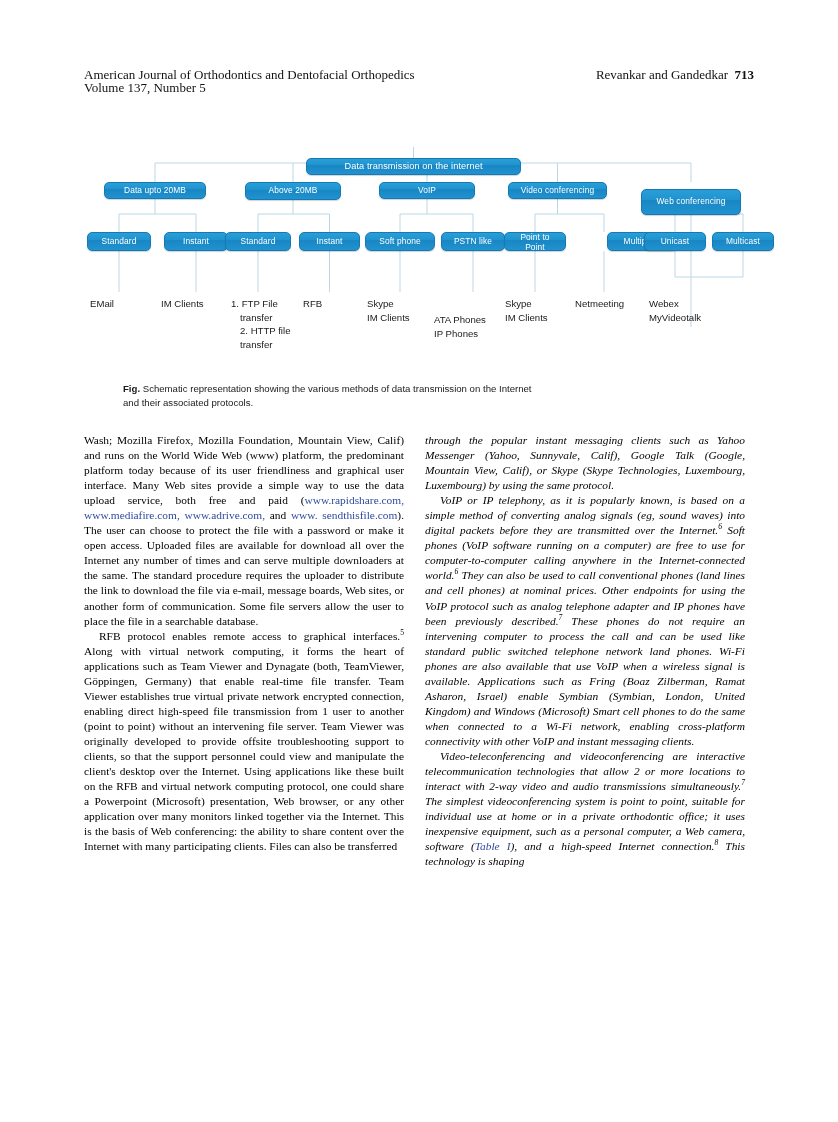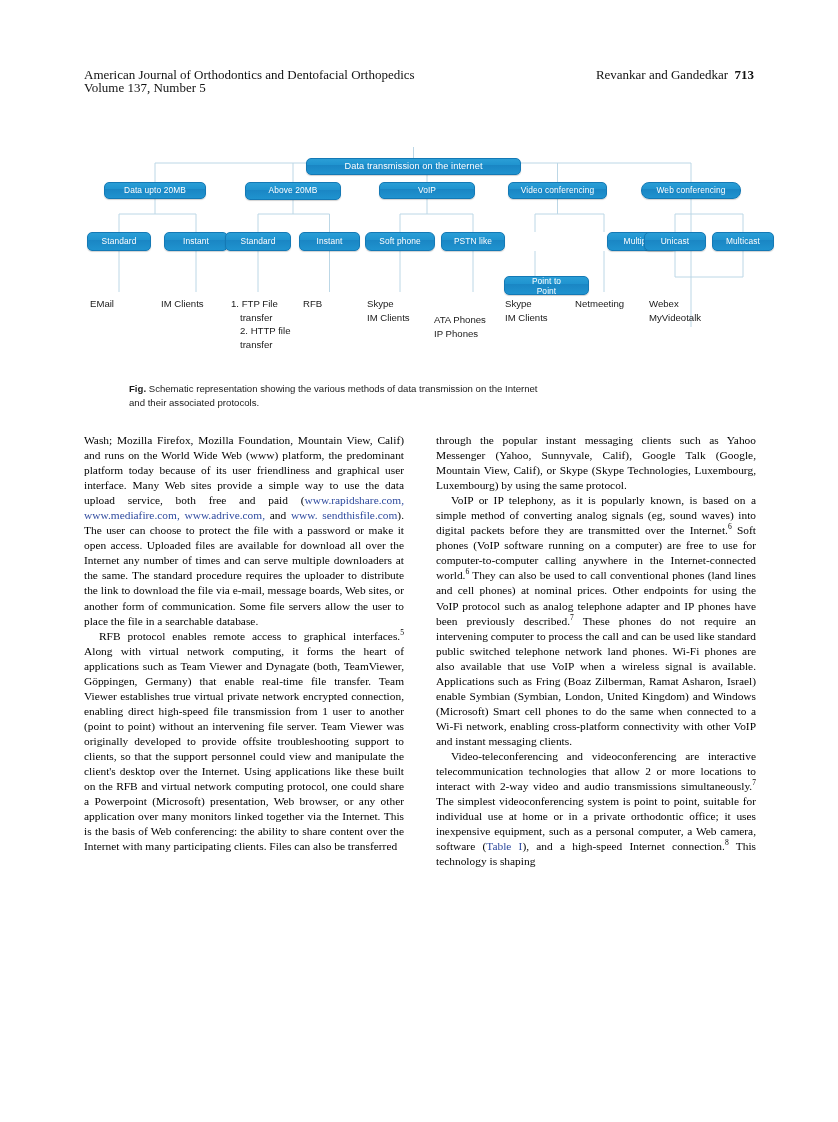--- a/index.html
+++ b/index.html
@@ -98,21 +98,21 @@
     white-space: pre-line;
     z-index: 3;
   }
   .leaf.num {
     text-indent: -9px;
     padding-left: 9px;
   }
 
   .caption {
     position: absolute;
-    left: 129px;
+    left: 123px;
     top: 382px;
     width: 610px;
     font-family: "Liberation Sans", sans-serif;
     font-size: 9.6px;
     line-height: 14px;
     color: #1a1a1a;
   }
   .caption .capind { display: block; text-indent: 0; }
   .caption .cap2 { display: block; }
 
@@ -121,21 +121,21 @@
     position: absolute;
     top: 433px;
     width: 320px;
     font-family: "Liberation Serif", serif;
     font-size: 11.4px;
     line-height: 15.05px;
     text-align: justify;
     color: #000;
   }
   .col-left  { left: 84px; }
-  .col-right { left: 436px; }
+  .col-right { left: 425px; font-style: italic; }
 
   .col p {
     margin: 0;
     text-align: justify;
     text-justify: inter-word;
   }
   .col p.indent { text-indent: 15px; }
   .col a, .col .link {
     color: #2e4a9e;
     text-decoration: none;
@@ -203,28 +203,28 @@
           <line x1="389" y1="129" x2="389" y2="170" stroke="#bcd7e6" stroke-width="1"></line>
           <line x1="451" y1="129" x2="451" y2="170" stroke="#bcd7e6" stroke-width="1"></line>
           <line x1="520" y1="129" x2="520" y2="170" stroke="#bcd7e6" stroke-width="1"></line>
         </svg>
 
     <div class="node root" style="left: 222px; top: 8px; width: 215px; height: 17px;">Data transmission on the internet</div>
         <div class="node " style="left: 20px; top: 60px; width: 102px; height: 17px;">Data upto 20MB</div>
         <div class="node " style="left: 161px; top: 60px; width: 96px; height: 18px;">Above 20MB</div>
         <div class="node " style="left: 295px; top: 60px; width: 96px; height: 17px;">VoIP</div>
         <div class="node " style="left: 424px; top: 60px; width: 99px; height: 17px;">Video conferencing</div>
-        <div class="node " style="left: 557px; top: 60px; width: 100px; height: 17px; border-radius: 8px;">Web conferencing</div>
+        <div class="node " style="left: 557px; top: 67px; width: 100px; height: 26px;">Web conferencing</div>
         <div class="node " style="left: 3px; top: 110px; width: 64px; height: 19px;">Standard</div>
         <div class="node " style="left: 80px; top: 110px; width: 64px; height: 19px;">Instant</div>
         <div class="node " style="left: 141px; top: 110px; width: 66px; height: 19px;">Standard</div>
         <div class="node " style="left: 215px; top: 110px; width: 61px; height: 19px;">Instant</div>
         <div class="node " style="left: 281px; top: 110px; width: 70px; height: 19px; border-radius: 6px;">Soft phone</div>
         <div class="node " style="left: 357px; top: 110px; width: 64px; height: 19px;">PSTN  like</div>
-        <div class="node two-line" style="left: 420px; top: 110px; width: 85px; height: 19px; white-space: pre-line; margin-top: 44px;">Point to
+        <div class="node two-line" style="left: 420px; top: 110px; width: 62px; height: 19px; white-space: pre-line;">Point to
 Point</div>
         <div class="node " style="left: 485px; top: 110px; width: 70px; height: 19px; margin-left: 38px;">Multipoint</div>
         <div class="node " style="left: 560px; top: 110px; width: 62px; height: 19px;">Unicast</div>
         <div class="node " style="left: 628px; top: 110px; width: 62px; height: 19px;">Multicast</div>
         <div class="leaf" style="left: 6px; top: 175px;">EMail</div>
         <div class="leaf" style="left: 77px; top: 175px;">IM Clients</div>
         <div class="leaf num" style="left: 147px; top: 175px;">1. FTP File
     transfer
 2. HTTP file
     transfer</div>

